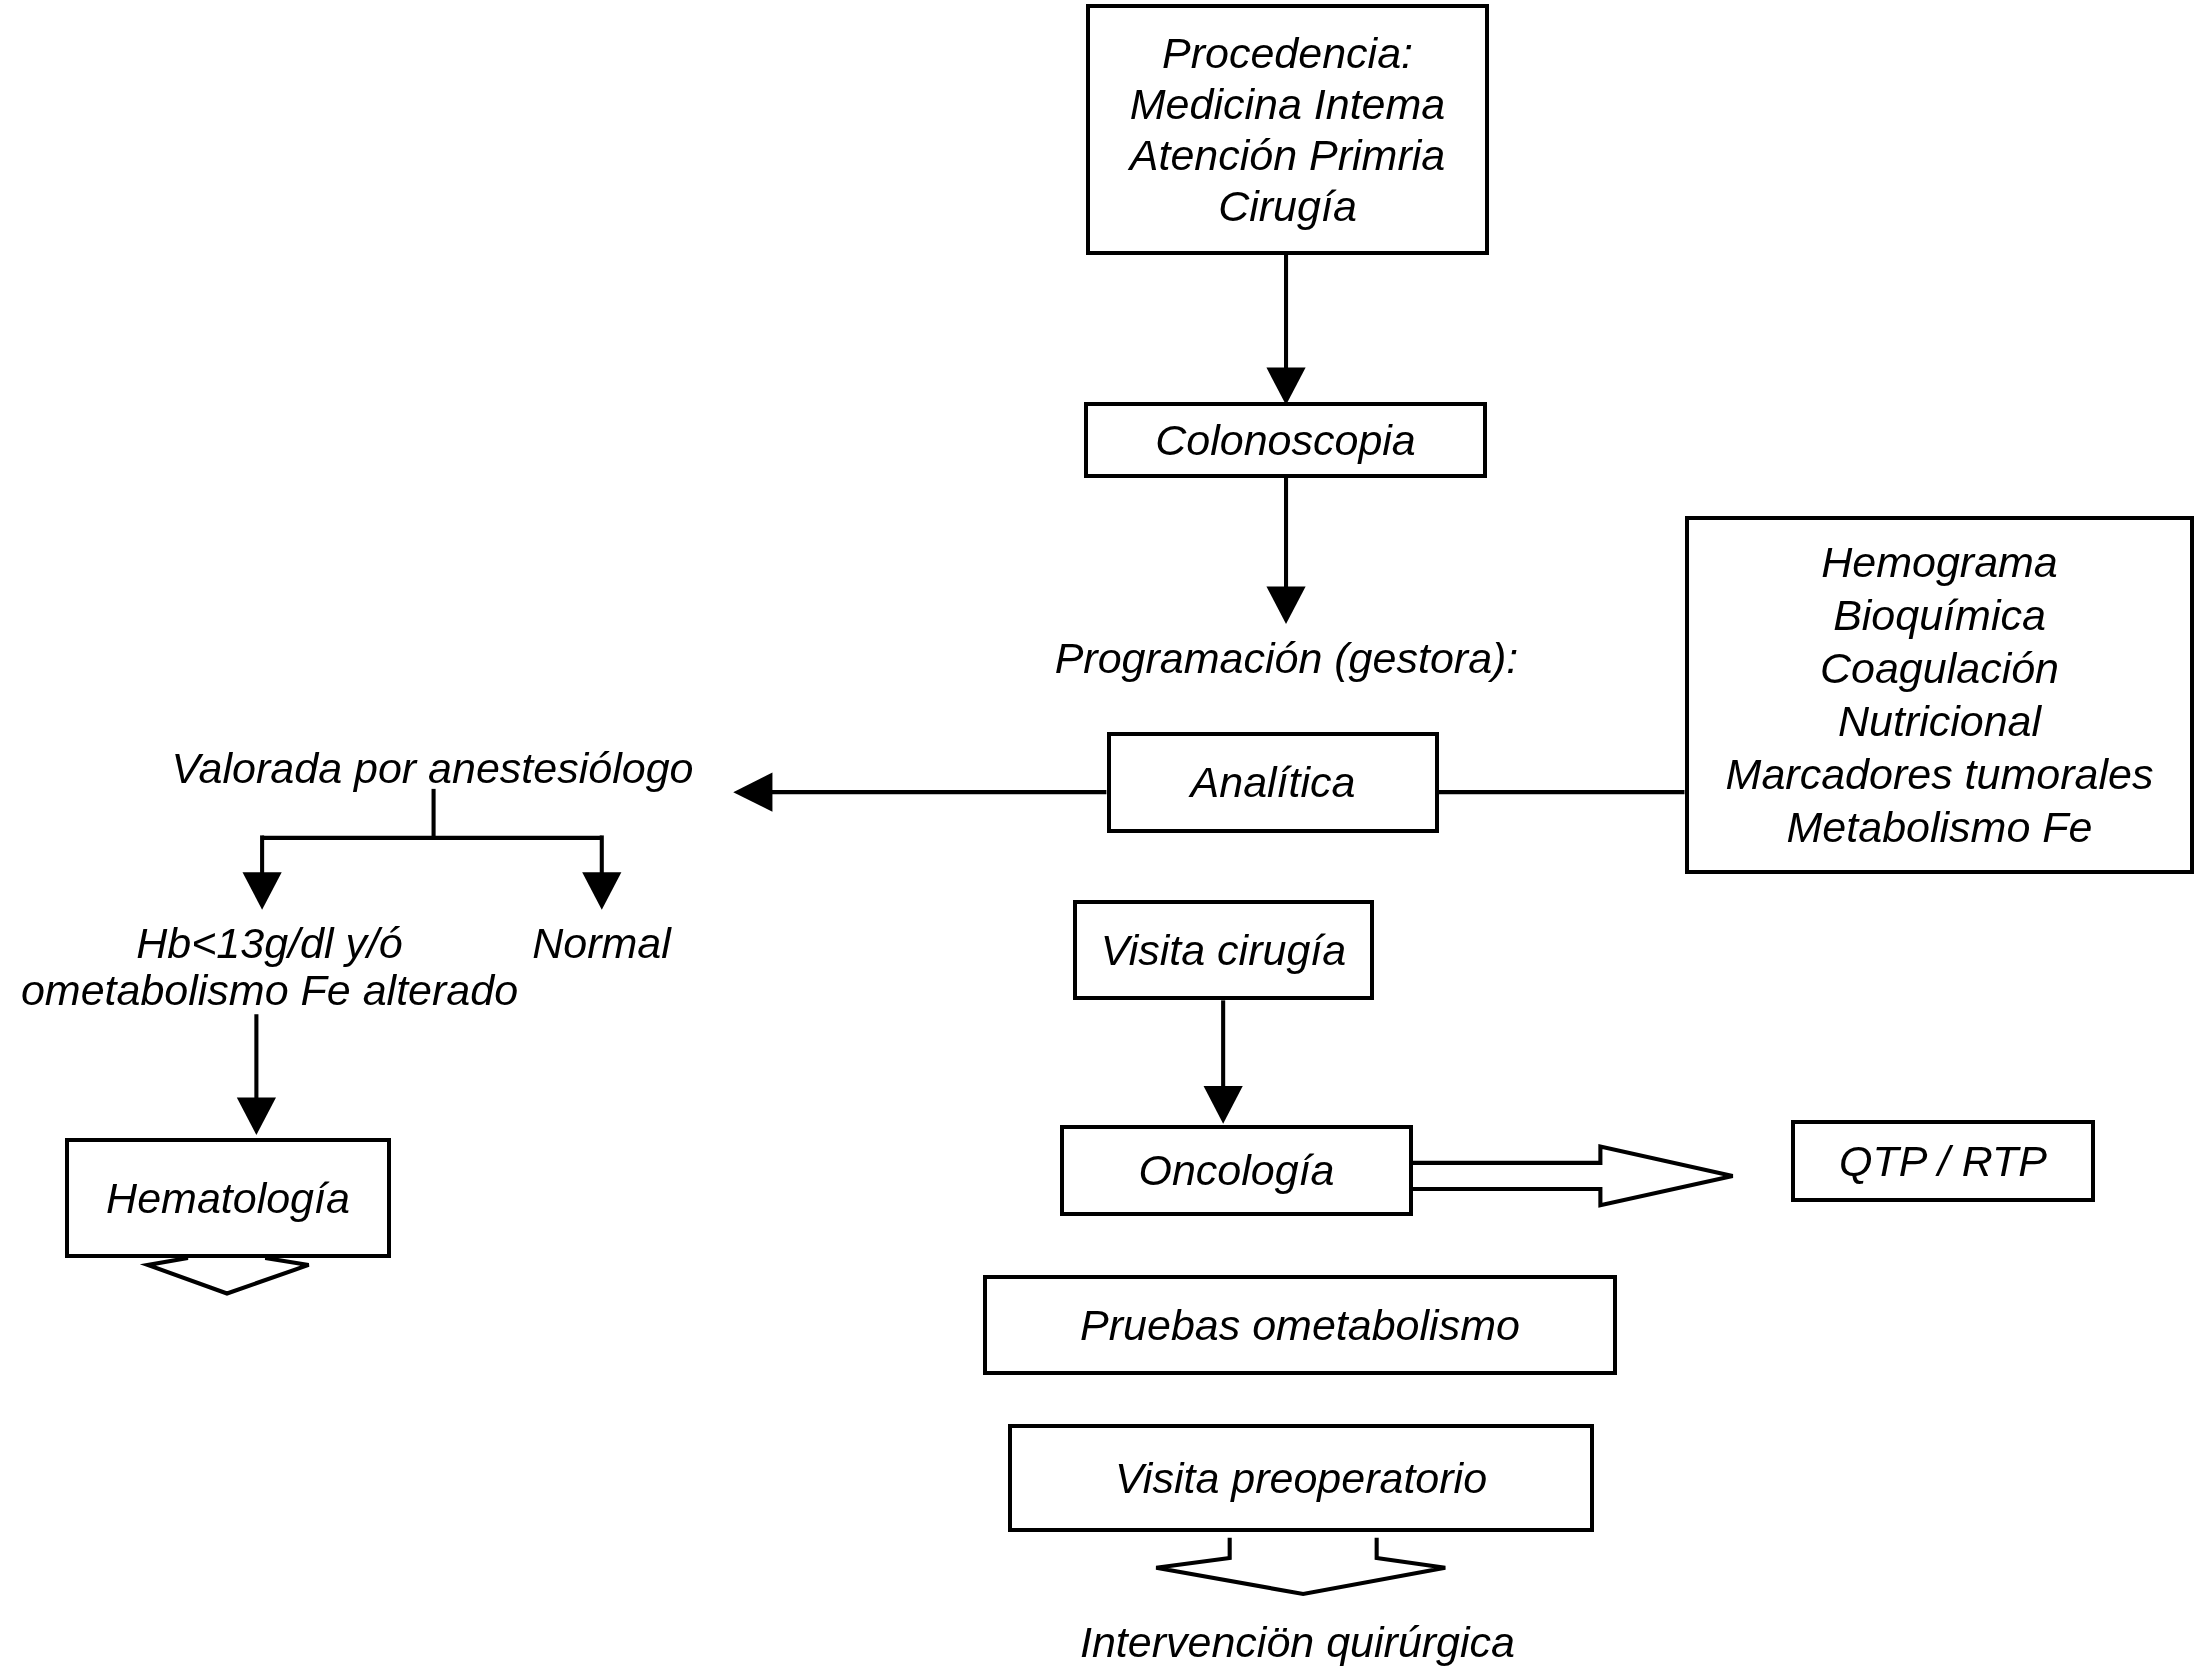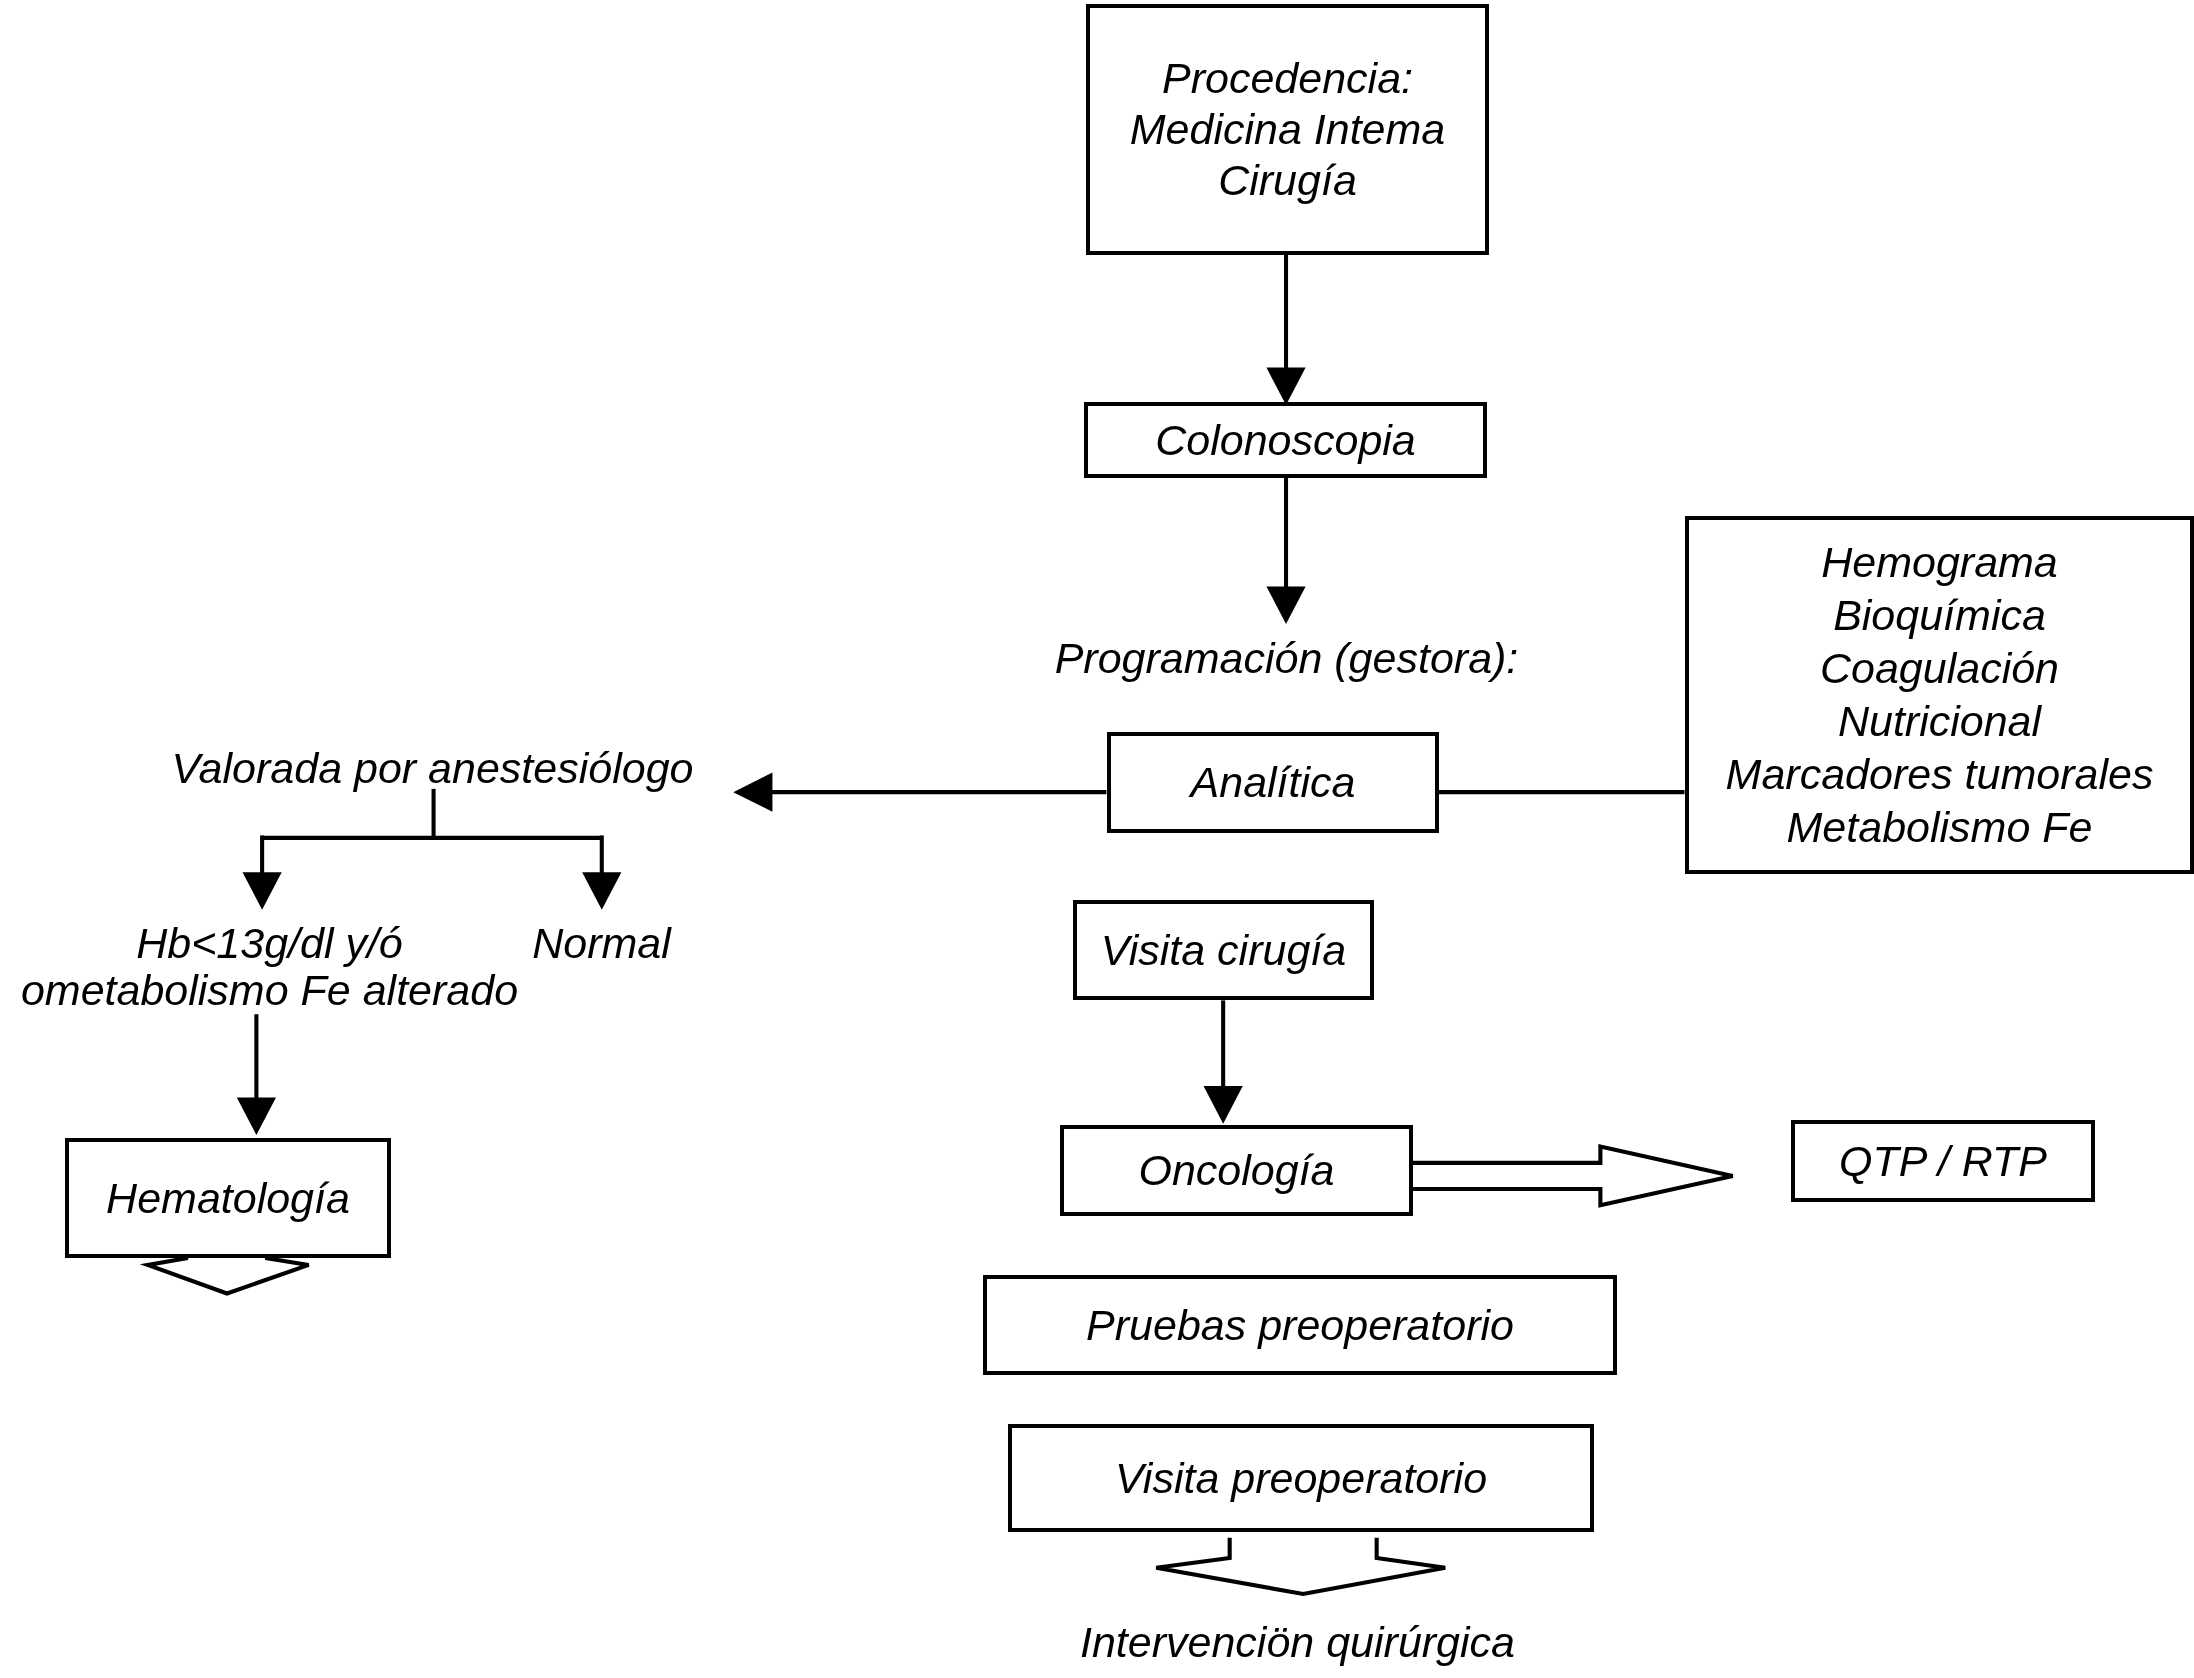--- a/index.html
+++ b/index.html
@@ -79,20 +79,21 @@
     <path class="blk" d="M228,1512 L228,1541 L181,1549 L278,1584 L378,1549 L327,1541 L327,1512"></path>
 
     <path class="blk" d="M1727,1424 L1960,1424 L1960,1404 L2122,1440 L1960,1476 L1960,1456 L1727,1456"></path>
 
     <path class="blk" d="M1506,1883 L1506,1908 L1416,1920 L1596,1952 L1770,1920 L1686,1908 L1686,1883"></path>
   </svg>
 
   <div class="box" style="left:1086px; top:4.1px; width:403px; height:251px;">
     <div>Procedencia:</div>
     <div>Medicina Intema</div>
+    <div>Atención Primria</div>
     <div>Cirugía</div>
   </div>
 
   <div class="box" style="left:1084px; top:402px; width:403px; height:76px;">
     <div>Colonoscopia</div>
   </div>
 
   <div class="freetext" style="left:960px; top:635px; width:653px;">Programación (gestora):</div>
 
   <div class="box" style="left:1107px; top:732px; width:332px; height:101px;">
@@ -128,21 +129,21 @@
 
   <div class="box" style="left:1060px; top:1125px; width:353px; height:91px;">
     <div>Oncología</div>
   </div>
 
   <div class="box" style="left:1791px; top:1120px; width:304px; height:82px;">
     <div>QTP / RTP</div>
   </div>
 
   <div class="box" style="left:983px; top:1275px; width:634px; height:100px;">
-    <div>Pruebas preoperatorio</div>
+    <div>Pruebas ometabolismo</div>
   </div>
 
   <div class="box" style="left:1008px; top:1424px; width:586px; height:108px;">
     <div>Visita preoperatorio</div>
   </div>
 
   <div class="freetext" style="left:971px; top:1619px; width:653px;">Intervenciön quirúrgica</div>
 
 </div>
 

